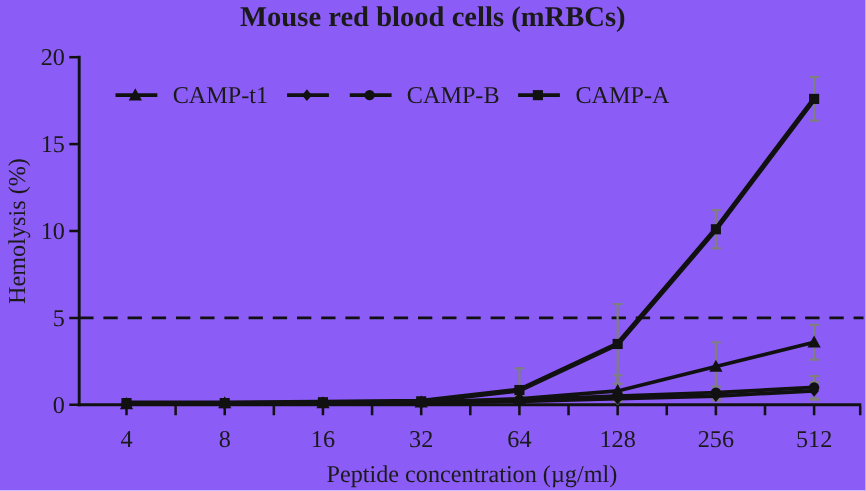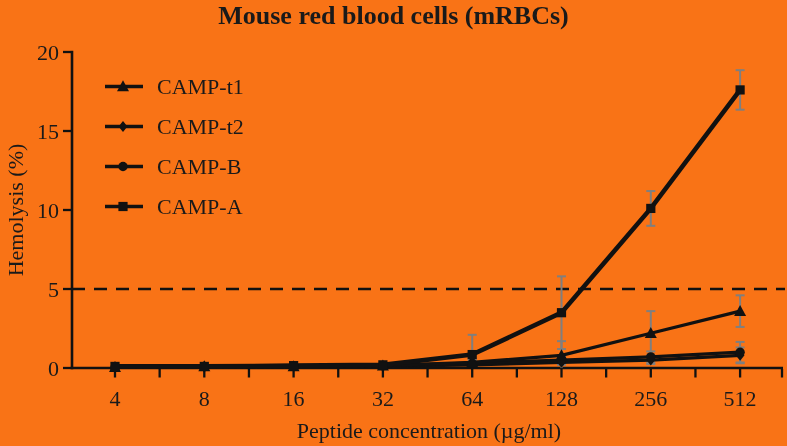--- a/index.html
+++ b/index.html
@@ -1,30 +1,30 @@
 <!DOCTYPE html>
 <html><head>
 <meta charset="utf-8">
 <style>
   html,body{margin:0;padding:0;background:#fff;}
   .figure{
-    position:relative;width:787px;height:446px;background:#f97316;
+    position:relative;width:787px;height:446px;background:#8b5cf6;
     font-family:"Liberation Serif",serif;color:#1a1a1a;overflow:hidden;
   }
   .chart-title{
     position:absolute;top:1px;left:0;width:100%;text-align:center;
     font-size:26px;font-weight:bold;
   }
   svg.plot{position:absolute;left:0;top:0;}
   svg text{fill:#1a1a1a;}
   .tick-label{font-size:22px;font-family:"Liberation Serif",serif;}
   .axis-title{font-size:22px;font-family:"Liberation Serif",serif;}
   .legend{
     position:absolute;left:103px;top:74px;
-    display:flex;flex-direction:column;gap:15px;
+    display:flex;flex-direction:row;gap:15px;
   }
   .legend-item{display:flex;align-items:center;gap:12px;height:25px;}
   .legend-label{font-size:22px;line-height:25px;}
   .lg-mark{display:block;flex:0 0 auto;}
 </style>
 </head>
 <body>
 
 <div class="figure">
   <div class="chart-title">Mouse red blood cells (mRBCs)</div>
@@ -170,21 +170,20 @@
           <line x1="2" y1="8.5" x2="40" y2="8.5" stroke="#111111" stroke-width="3.4"></line>
           <polygon points="20,2.3 14,13.3 26,13.3" fill="#111111"></polygon>
         </svg>
       <span class="legend-label">CAMP-t1</span>
     </div>
     <div class="legend-item">
       <svg class="lg-mark" width="42" height="17">
           <line x1="2" y1="8.5" x2="40" y2="8.5" stroke="#111111" stroke-width="3.4"></line>
           <polygon points="20,3.0999999999999996 24.4,8.5 20,13.9 15.6,8.5" fill="#111111"></polygon>
         </svg>
-      <span class="legend-label">CAMP-t2</span>
     </div>
     <div class="legend-item">
       <svg class="lg-mark" width="42" height="17">
           <line x1="2" y1="8.5" x2="40" y2="8.5" stroke="#111111" stroke-width="3.4"></line>
           <circle cx="20" cy="8.5" r="4.7" fill="#111111"></circle>
         </svg>
       <span class="legend-label">CAMP-B</span>
     </div>
     <div class="legend-item">
       <svg class="lg-mark" width="42" height="17">

